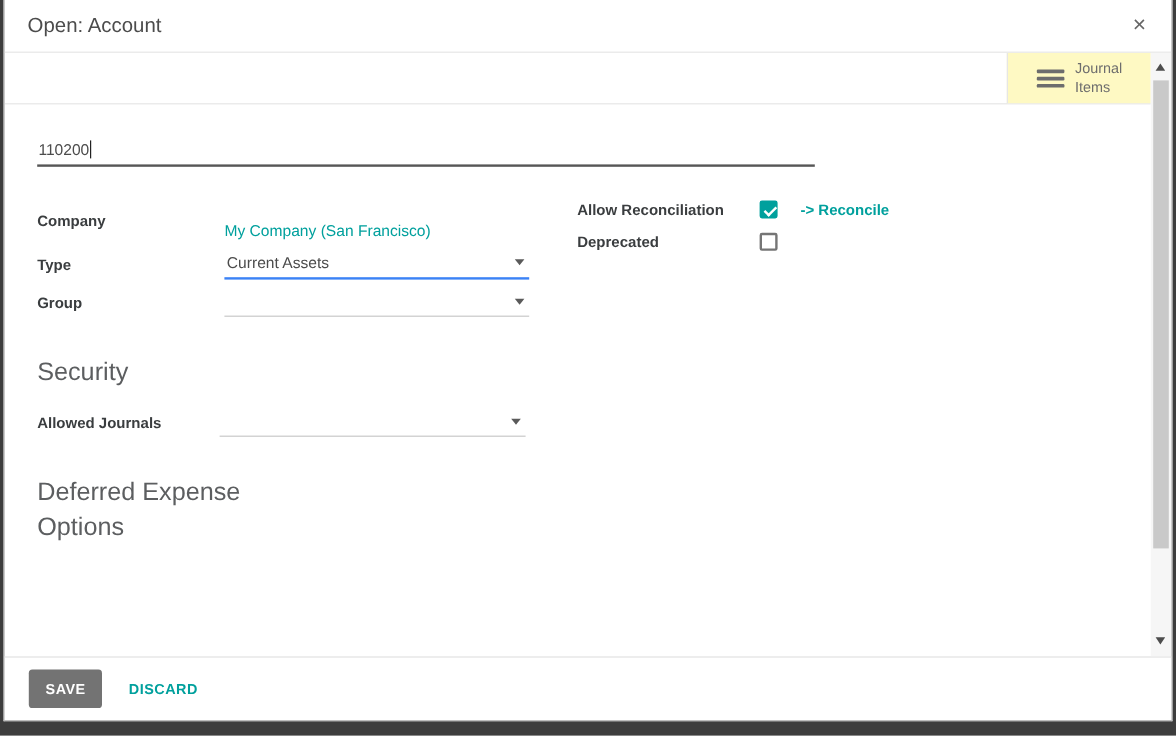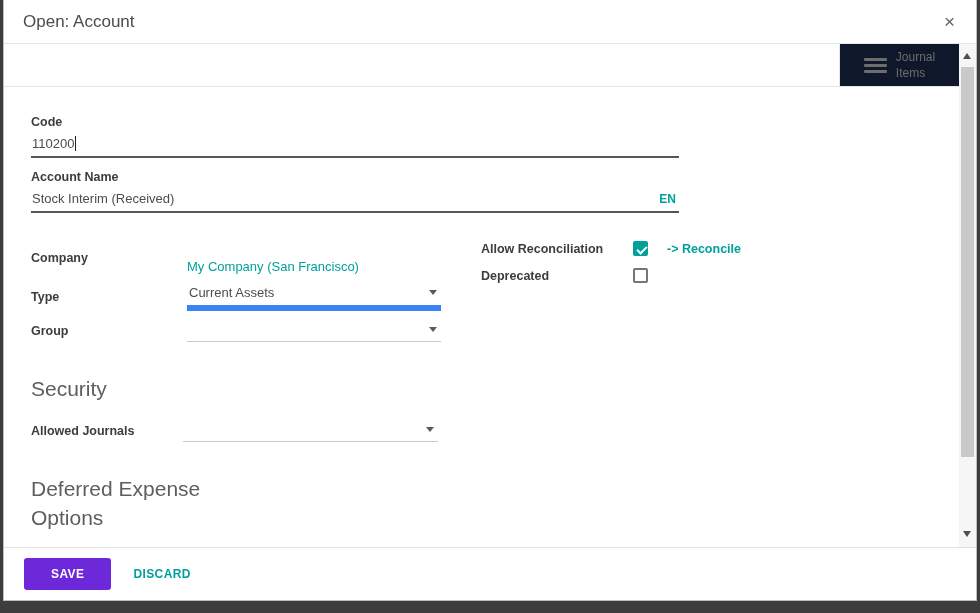--- a/index.html
+++ b/index.html
@@ -16,21 +16,21 @@
   .modal-title { font-size:17px; font-weight:400; color:#4c4c4c; }
   .close-btn { color:#666; font-size:19px; line-height:1; cursor:pointer; padding:0 2px; }
 
   
   .modal-body { flex:1 1 auto; display:flex; overflow:hidden; }
   .scroll-content { flex:1 1 auto; overflow:hidden; display:flex; flex-direction:column; }
 
   .button-row { height:43px; flex:0 0 43px; border-bottom:1px solid #e6e6e6;
                 display:flex; justify-content:flex-end; }
   .stat-button { width:120px; height:100%; border-left:1px solid #e6e6e6; display:flex;
-                 align-items:center; justify-content:center; gap:9px; cursor:pointer; background:#0f172a; }
+                 align-items:center; justify-content:center; gap:9px; cursor:pointer; background:#fef9c3; }
   .bars-icon { display:flex; flex-direction:column; gap:3px; width:23px; }
   .bars-icon i { display:block; height:3px; background:#6d6d6d; border-radius:1px; }
   .stat-text { font-size:12px; color:#6d6d6d; line-height:1.35; }
   .stat-text span { display:block; }
 
   
   .sheet { padding:28px 0 0 27px; flex:1 1 auto; overflow:hidden; }
 
   .o-label { font-size:12.5px; font-weight:700; color:#3a3d3f; }
   .field-group { width:648px; }
@@ -43,21 +43,21 @@
                 padding-right:2px; cursor:pointer; }
 
   .o-group { display:grid; grid-template-columns:450px 1fr; margin-top:28px; align-items:start; }
   .inner-grid { display:grid; grid-template-columns:156px 254px; row-gap:8px; align-items:center; }
   .inner-grid-r { display:grid; grid-template-columns:152px 1fr; row-gap:12px; align-items:center; }
 
   .cell-value { font-size:13px; color:#4c4c4c; }
   .link { color:#00a09d; cursor:pointer;margin-top:18px; }
   .field-select { display:flex; align-items:center; padding:3px 2px 5px; font-size:13px;
                   color:#4c4c4c; min-height:23px; cursor:pointer; }
-  .fs-dark  { border-bottom:6px solid #3b82f6; }
+  .fs-dark  { border-bottom:2px solid #3b82f6; }
   .fs-light { border-bottom:1px solid #c9c9c9; }
   .dd-caret { width:0; height:0; border-left:4px solid transparent; border-right:4px solid transparent;
               border-top:5px solid #5a5a5a; margin-left:auto; margin-right:2px; }
 
   .check-row { display:flex; align-items:center; }
   .checkbox { width:15px; height:15px; border-radius:2px; background:#fff;
               border:2px solid #757575; position:relative; cursor:pointer; }
   .checkbox.is-checked { background:#00a09d; border-color:#00a09d; }
   .checkbox.is-checked::after { content:""; position:absolute; left:4px; top:0.5px; width:4px; height:8px;
               border:solid #fff; border-width:0 2px 2px 0; transform:rotate(45deg); }
@@ -73,21 +73,21 @@
   .scrollbar { flex:0 0 17px; background:#f6f6f6; position:relative; }
   .sb-thumb { position:absolute; left:2px; right:2px; top:23px; height:390px; background:#c9c9c9; cursor:pointer; }
   .sb-up, .sb-down { position:absolute; left:4px; width:0; height:0;
                      border-left:4.5px solid transparent; border-right:4.5px solid transparent; cursor:pointer; }
   .sb-up   { top:9px;   border-bottom:6px solid #4d4d4d; }
   .sb-down { bottom:10px; border-top:6px solid #4d4d4d; }
 
   
   .modal-footer { flex:0 0 53px; border-top:1px solid #e2e2e2; display:flex; align-items:center;
                   padding-left:20px; gap:22px; background:#fff; }
-  .btn-save { background:#6d28d9; color:#fff; border:none; padding:9px 27px; font-size:12px;
+  .btn-save { background:#737373; color:#fff; border:none; padding:9px 14px; font-size:12px;
               font-weight:700; border-radius:3px; letter-spacing:.4px; cursor:pointer;
               font-family:"Liberation Sans", sans-serif; }
   .btn-discard { background:none; border:none; color:#00a09d; font-weight:700; font-size:12px;
                  letter-spacing:.4px; cursor:pointer; font-family:"Liberation Sans", sans-serif; }
 </style>
 </head>
 <body>
 
 <div class="modal">
 
@@ -109,34 +109,26 @@
           <span class="stat-text">
             <span>Journal</span>
             <span>Items</span>
           </span>
         </div>
       </div>
 
       <div class="sheet">
 
         <div class="field-group">
-          <span class="o-label">Code</span>
           <div class="input-line">
             <span>110200</span>
             <span class="caret-bar"></span>
           </div>
         </div>
 
-        <div class="field-group">
-          <span class="o-label">Account Name</span>
-          <div class="input-line">
-            <span>Stock Interim (Received)</span>
-            <span class="lang-badge">EN</span>
-          </div>
-        </div>
 
         <div class="o-group">
           <div class="inner-grid">
             <span class="o-label">Company</span>
             <span class="cell-value link">My Company (San Francisco)</span>
 
             <span class="o-label">Type</span>
             <div class="field-select fs-dark">
               <span>Current Assets</span>
               <span class="dd-caret"></span>

